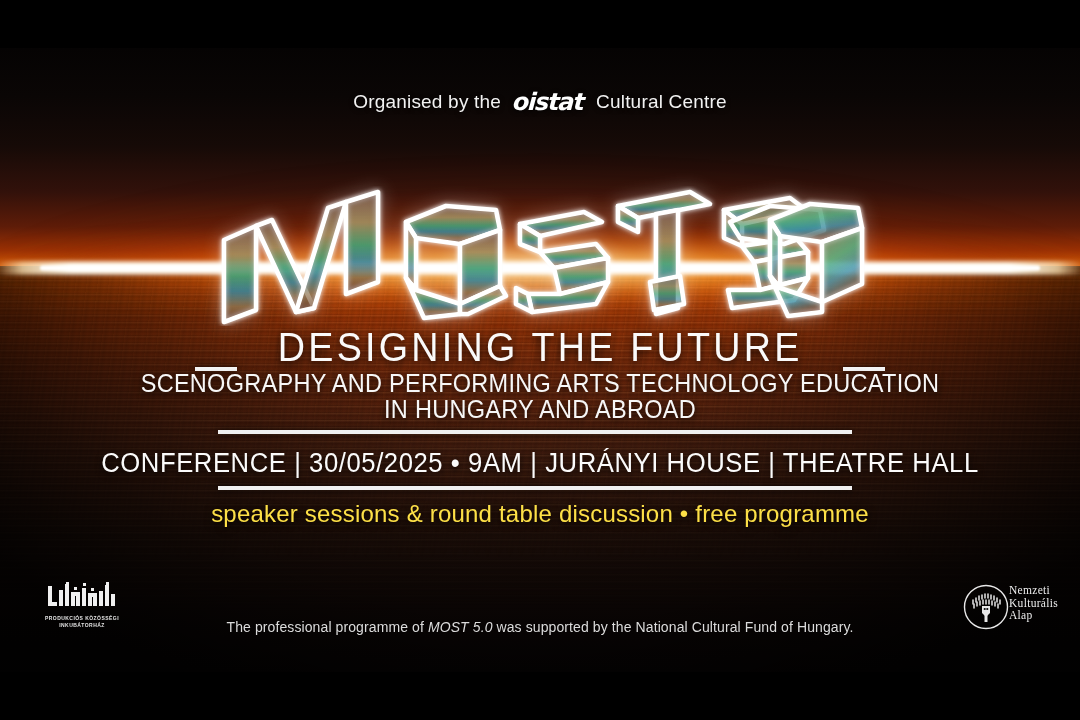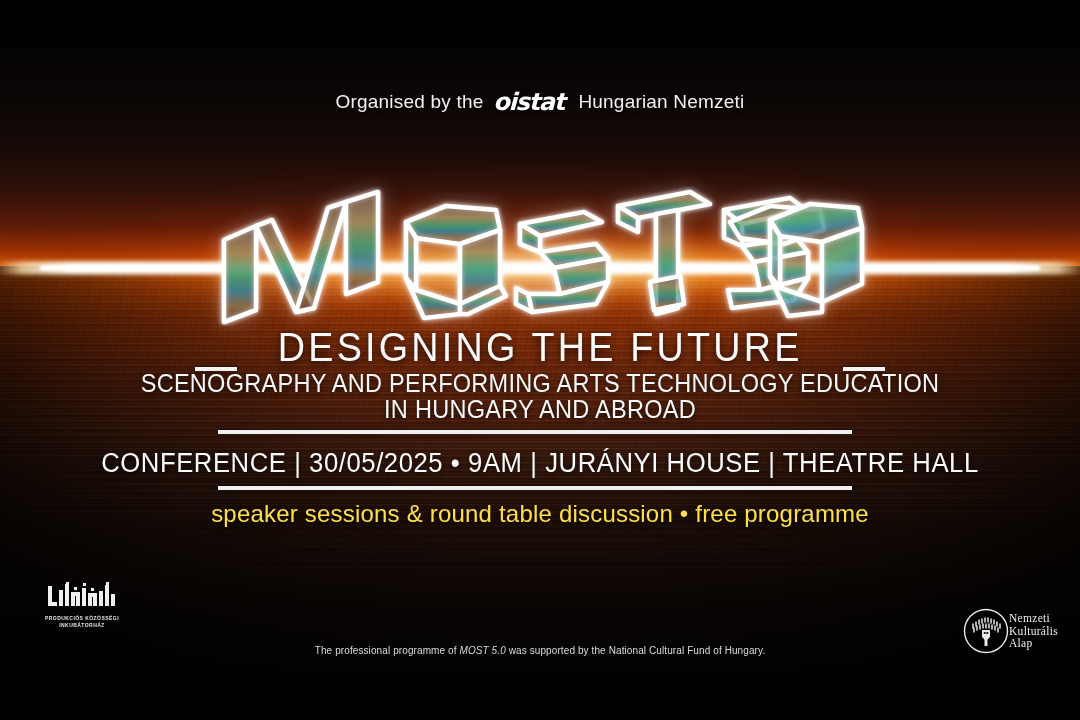--- a/index.html
+++ b/index.html
@@ -234,43 +234,43 @@
     text-align:center;
     color:#fde047;
     font-size:24px; font-weight:400;
     letter-spacing:.2px;
     text-shadow:0 2px 8px rgba(0,0,0,.9);
     white-space:nowrap;
   }
 
   
   .footer-note{
-    position:absolute; top:645px; left:0; width:1080px;
+    position:absolute; top:619px; left:0; width:1080px;
     text-align:center;
     color:#dcdcdc;
-    font-size:10px; font-weight:400; letter-spacing:.1px;
+    font-size:14px; font-weight:400; letter-spacing:.1px;
   }
   .footer-note i{ font-style:italic; }
 
   
   .logo-left{
     position:absolute; left:36px; top:582px;
     width:92px;
     display:flex; flex-direction:column; align-items:center; gap:5px;
   }
   .logo-left .mark{ display:block; }
   .logo-left .cap{
     color:#e4e4e4; font-size:5px; font-weight:700;
     letter-spacing:.45px; line-height:7px; text-align:center;
   }
 
   
   .logo-right{
-    position:absolute; right:22px; top:608px;
-    display:flex; align-items:center; 
+    position:absolute; right:22px; top:584px;
+    display:flex; 
   }
   .nka-badge{ display:block; }
   .nka-text{
     color:#ededed;
     font-family:"Liberation Serif", serif;
     font-size:11.5px; line-height:12.5px; letter-spacing:.3px;
   }
   .nka-text span{ display:block; }
 </style>
 </head>
@@ -293,21 +293,21 @@
       <div class="beam-core"></div>
       <div class="beam-hot"></div>
     </div>
   </div>
 
   <div class="content">
 
     <div class="organiser">
       <span>Organised by the</span>
       <span class="oistat-mark">oistat</span>
-      <span>Hungarian Nemzeti</span>
+      <span>Cultural Centre</span>
     </div>
 
     <div class="title-wrap">
       <svg class="title-svg" width="660" height="140" viewBox="0 0 660 140" aria-label="MOST5.0">
         <defs>
           <linearGradient id="irid" x1="0" y1="0" x2="0" y2="1">
             <stop offset="0%" stop-color="#7c5a4e" stop-opacity=".72"></stop>
             <stop offset="30%" stop-color="#a08a5a" stop-opacity=".68"></stop>
             <stop offset="52%" stop-color="#3f9a6e" stop-opacity=".70"></stop>
             <stop offset="68%" stop-color="#2f7f96" stop-opacity=".62"></stop>

